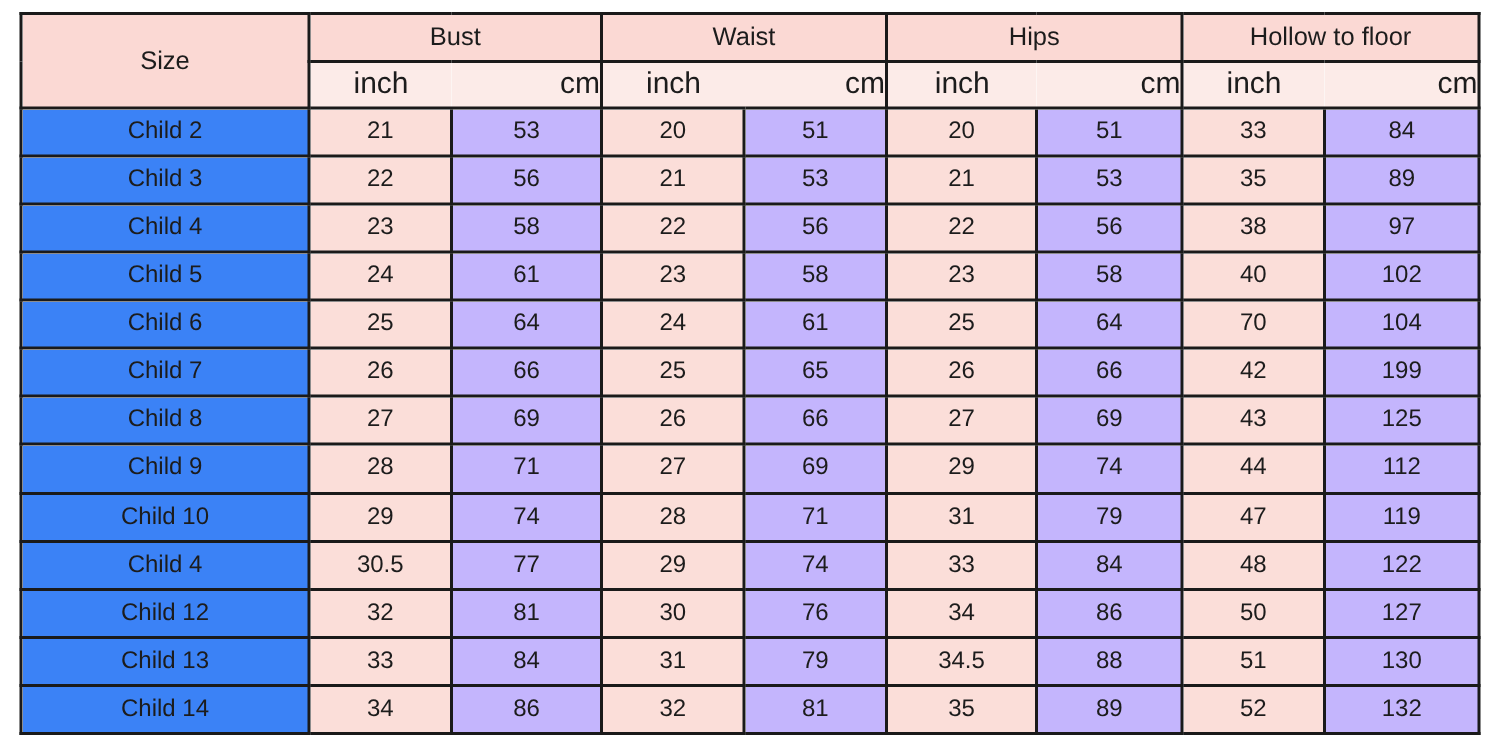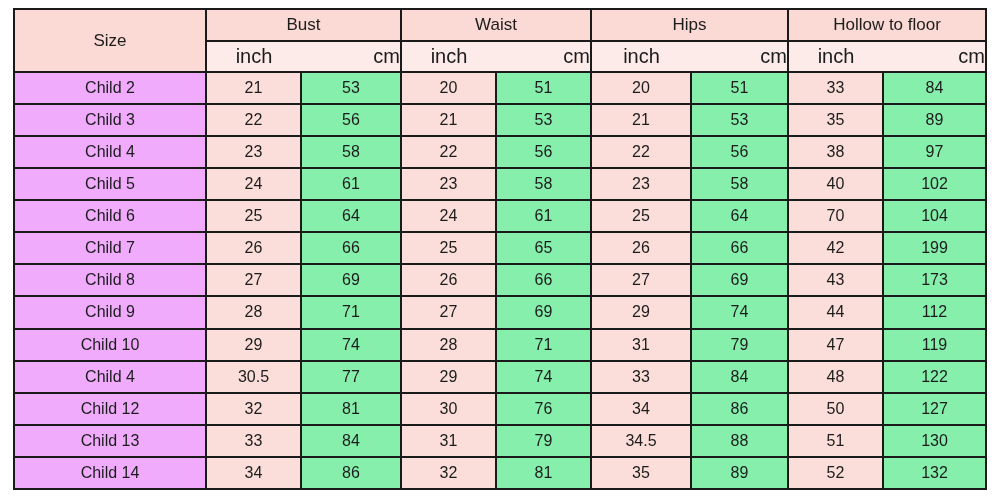--- a/index.html
+++ b/index.html
@@ -48,23 +48,23 @@
     background: #fcebe8;
     font-size: 20px;
     border-top-width: 1px;
   }
   th.group-h { border-bottom-width: 1px; }
   
   th.sub.u-inch { border-right-style: hidden; }
   th.sub.u-cm   { border-left-style: hidden; text-align: right; }
   
   td { font-size: 16px; }
-  td.c-size { background: #f0abfc; }
+  td.c-size { background: #3b82f6; }
   td.c-inch { background: #fbded9; margin-left: 16px; }
-  td.c-cm   { background: #86efac; }
+  td.c-cm   { background: #c4b5fd; }
 </style>
 </head>
 <body>
 
 <div class="stage">
   <table class="size-chart">
     <colgroup>
       <col style="width:192px">
       <col style="width:95px">
         <col style="width:100px">
@@ -163,21 +163,21 @@
         </tr>
         <tr>
           <td class="c-size">Child 8</td>
           <td class="c-inch">27</td>
           <td class="c-cm">69</td>
           <td class="c-inch">26</td>
           <td class="c-cm">66</td>
           <td class="c-inch">27</td>
           <td class="c-cm">69</td>
           <td class="c-inch">43</td>
-          <td class="c-cm">173</td>
+          <td class="c-cm">125</td>
         </tr>
         <tr>
           <td class="c-size">Child 9</td>
           <td class="c-inch">28</td>
           <td class="c-cm">71</td>
           <td class="c-inch">27</td>
           <td class="c-cm">69</td>
           <td class="c-inch">29</td>
           <td class="c-cm">74</td>
           <td class="c-inch">44</td>

